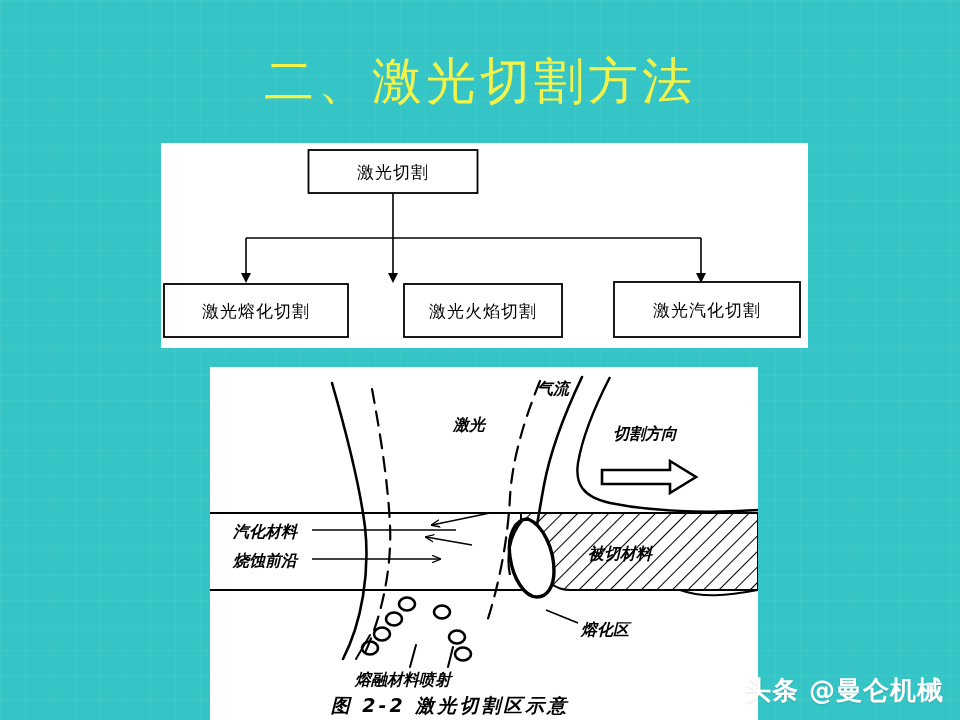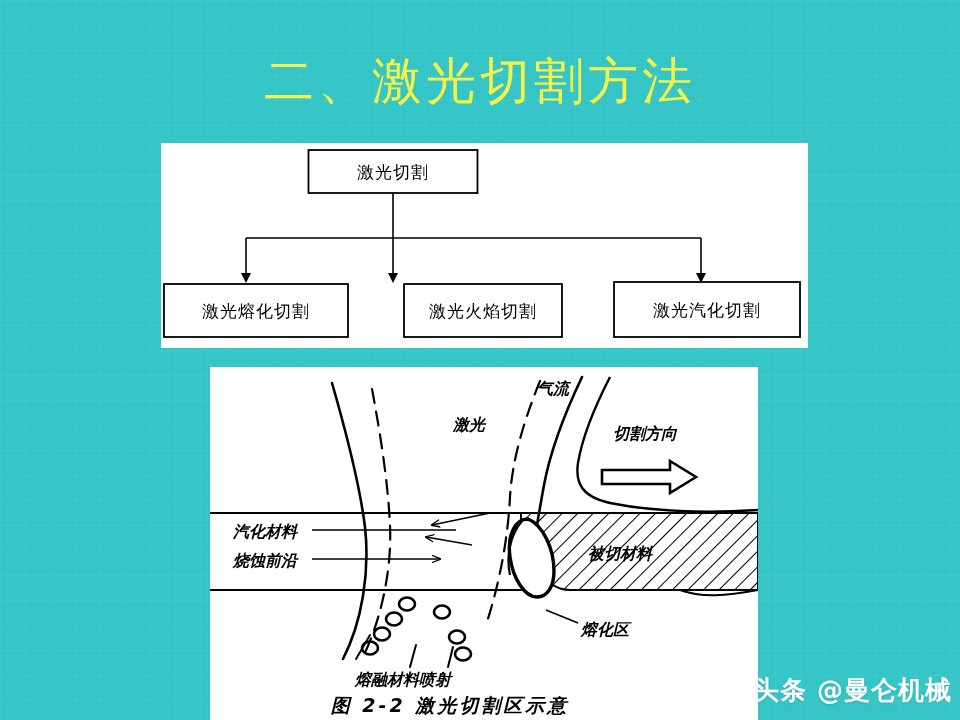--- a/index.html
+++ b/index.html
@@ -82,21 +82,21 @@
     font-size: 19px;
     font-weight: 700;
     fill: #000;
     letter-spacing: 3px;
     text-anchor: middle;
   }
 
   
   #watermark {
     position: absolute;
-    right: 8px;
+    right: 16px;
     bottom: 12px;
     color: #ffffff;
     font-family: "DejaVu Sans", "Liberation Sans", sans-serif;
     font-size: 26px;
     font-weight: 700;
     letter-spacing: 1px;
     white-space: nowrap;
     text-shadow: 0 1px 2px rgba(0,0,0,0.12);
   }
 </style>

